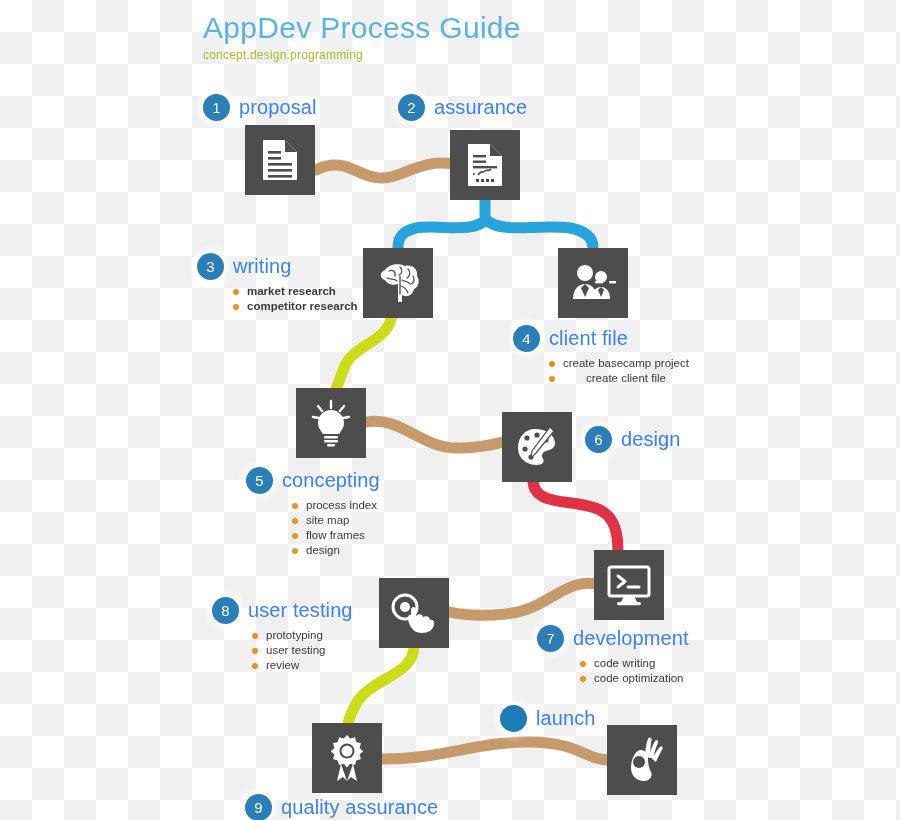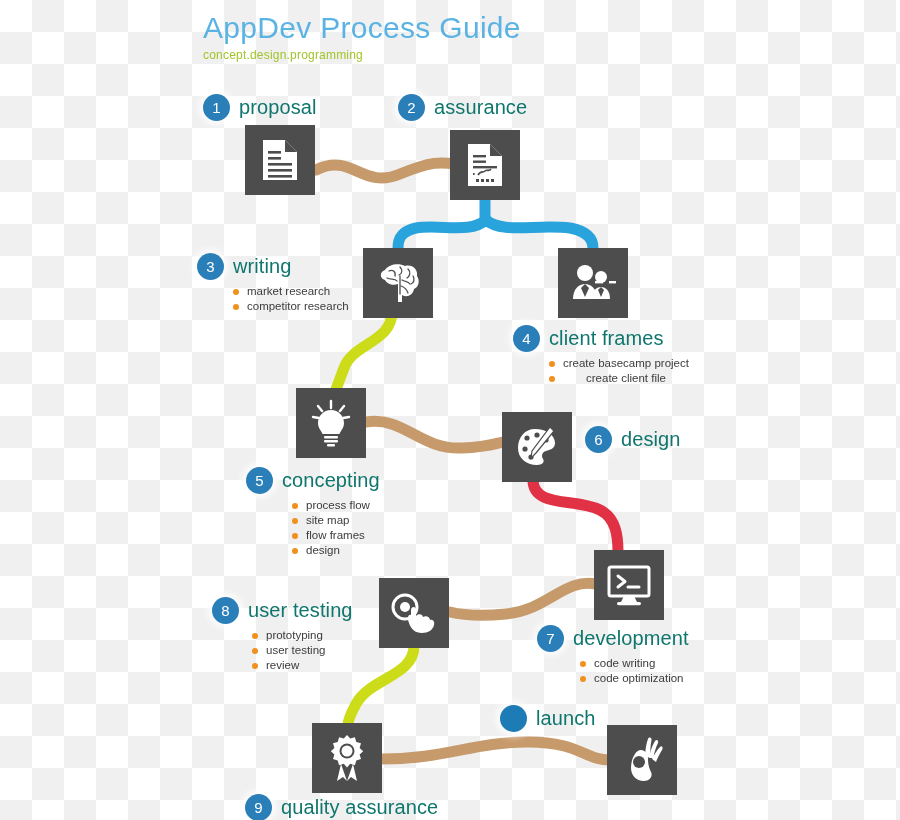--- a/index.html
+++ b/index.html
@@ -36,21 +36,21 @@
     width:27px;height:27px;border-radius:50%;
     background:#2a7fb8;
     color:#ffffff;
     font-size:15px;line-height:27px;text-align:center;
     flex:0 0 auto;
     box-shadow:0 0 7px 4px rgba(255,255,255,0.85);
     font-family:"Liberation Sans", sans-serif;
   }
   .badge.blank{background:#1d7cb5;}
   .title{
-    font-size:20px;color:#0f766e;
+    font-size:20px;color:#3b82f6;
     font-family:"Liberation Sans", sans-serif;
     white-space:nowrap;letter-spacing:.1px;
   }
   ul.bullets{
     list-style:none;margin:4px 0 0 0;padding:0;
   }
   ul.bullets li{
     position:relative;
     padding-left:14px;
     font-size:11.5px;
@@ -151,21 +151,21 @@
         <rect x="25" y="37" width="3" height="3"></rect>
       </g>
     </svg>
   </div>
 
   <div class="step" style="left:197px;top:241px;">
     <div class="head">
       <div class="badge">3</div>
       <div class="title">writing</div>
     </div>
-    <ul class="bullets" style="margin-left:36px;">
+    <ul class="bullets" style="margin-left:36px;font-weight:bold;">
       <li>market research</li>
       <li>competitor research</li>
     </ul>
   </div>
   <div class="tile" style="left:363px;top:236px;width:70px;height:70px;">
     <svg width="46" height="42" viewBox="0 0 46 42">
       <path d="M10,8 C14,2 24,1 30,4 C37,2 43,7 42,14 C45,18 44,25 39,27 C38,33 32,36 27,33 L27,40 L23,40 L23,22 C18,24 12,22 10,18 C5,17 4,10 10,8 Z" fill="#ffffff"></path>
       <g fill="none" stroke="#4d4d4d" stroke-width="1.3" stroke-linecap="round">
         <path d="M14,9 C18,7 21,10 20,14"></path>
         <path d="M25,5 C28,8 27,12 24,13"></path>
@@ -175,21 +175,21 @@
         <path d="M27,18 C30,20 33,19 35,22"></path>
         <path d="M26,24 C29,25 32,28 33,31"></path>
         <path d="M25,14 L25,32"></path>
       </g>
     </svg>
   </div>
 
   <div class="step" style="left:513px;top:313px;">
     <div class="head">
       <div class="badge">4</div>
-      <div class="title">client frames</div>
+      <div class="title">client file</div>
     </div>
     <ul class="bullets" style="margin-left:36px;text-align:center;">
       <li>create basecamp project</li>
       <li>create client file</li>
     </ul>
   </div>
   <div class="tile" style="left:558px;top:236px;width:70px;height:70px;">
     <svg width="48" height="40" viewBox="0 0 48 40">
       <circle cx="16" cy="10" r="8" fill="#ffffff"></circle>
       <path d="M4,36 C4,26 10,21 16,21 C22,21 28,26 28,36 Z" fill="#ffffff"></path>
@@ -201,21 +201,21 @@
       <rect x="40" y="18" width="7" height="2.4" fill="#ffffff"></rect>
     </svg>
   </div>
 
   <div class="step" style="left:246px;top:455px;">
     <div class="head">
       <div class="badge">5</div>
       <div class="title">concepting</div>
     </div>
     <ul class="bullets" style="margin-left:46px;">
-      <li>process flow</li>
+      <li>process index</li>
       <li>site map</li>
       <li>flow frames</li>
       <li>design</li>
     </ul>
   </div>
   <div class="tile" style="left:296px;top:376px;width:70px;height:70px;">
     <svg width="42" height="48" viewBox="0 0 42 48">
       <g stroke="#ffffff" stroke-width="2.4" stroke-linecap="round">
         <line x1="21" y1="2" x2="21" y2="9"></line>
         <line x1="8" y1="7" x2="12" y2="12"></line>

